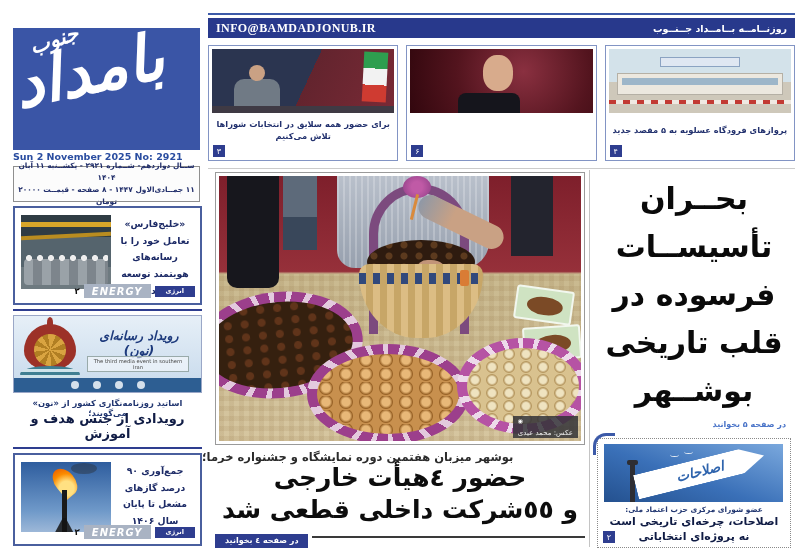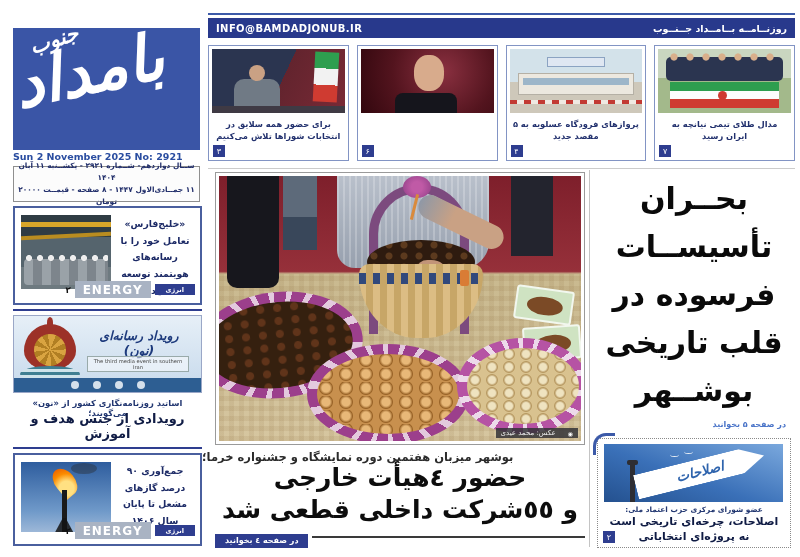--- a/index.html
+++ b/index.html
@@ -4,21 +4,21 @@
 <style>
   * { margin:0; padding:0; box-sizing:border-box; }
   body { background:#e8e8e8; font-family:"DejaVu Sans", sans-serif; }
   .page { position:relative; width:800px; height:557px; background:#ffffff; margin:0 auto; overflow:hidden; }
   .abs { position:absolute; }
   .fa { direction:rtl; }
 
   
   .toprule { left:208px; top:13px; width:587px; height:2px; background:#3c5aa8; }
   .headerbar { left:208px; top:18px; width:587px; height:20px; background:#28398c; display:flex; justify-content:space-between; align-items:center; padding:0 8px; }
-  .headerbar .email { color:#fff; font-size:10px; font-weight:bold; letter-spacing:.4px; }
+  .headerbar .email { color:#fff; font-size:12px; font-weight:bold; letter-spacing:.4px;font-family:Liberation Serif, serif; }
   .headerbar .pname { color:#fff; font-size:9.5px; font-weight:bold; }
 
   
   .masthead { left:13px; top:28px; width:187px; height:122px; background:#3a55a6; overflow:hidden; }
   .mast-sub { position:absolute; left:16px; top:0px; color:#fff; font-size:21px; font-weight:bold; font-style:italic; transform:rotate(-18deg); }
   .mast-main { position:absolute; left:0px; top:6px; color:#fff; font-size:64px; font-weight:bold; font-style:italic; letter-spacing:-3px; transform:rotate(-12deg); }
   .date-en { left:13px; top:151px; width:187px; font-size:9.5px; font-weight:bold; color:#2a4da0; }
   .datebox { left:13px; top:166px; width:187px; height:36px; border:1px solid #8f8f8f; background:#fcfcfc; display:flex; flex-direction:column; justify-content:center; text-align:center; font-size:7.4px; font-weight:bold; color:#222f6b; line-height:1.6; }
 
   
@@ -56,21 +56,21 @@
   .s5 .team::before { content:""; position:absolute; top:-5px; left:2px; right:2px; height:9px; background:radial-gradient(circle at 6px 5px,#d9af8b 3.2px,transparent 4px); background-size:16px 9px; background-repeat:repeat-x; }
   .s5 .flagh { position:absolute; bottom:5px; left:12px; right:12px; height:26px; background:linear-gradient(180deg,#2e9e4f 0 33%,#fdfdfd 33% 66%,#cf3b31 66%); }
   .s5 .flagh::before { content:""; position:absolute; top:9px; left:44%; width:9px; height:9px; border-radius:50%; background:#cf3b31; }
 
   
   .lbox { border:2px solid #4a5f9e; background:#fff; }
   .leftphoto { position:absolute; left:6px; top:7px; width:90px; height:74px; overflow:hidden; }
   .ltitle { position:absolute; left:100px; right:5px; top:8px; font-size:9.3px; font-weight:bold; color:#1c2a66; text-align:center; line-height:1.8; }
   .tagrow { position:absolute; left:100px; right:5px; bottom:5px; display:flex; gap:4px; align-items:center; direction:rtl; justify-content:flex-start; }
   .tag-fa { background:#2e3d8f; color:#fff; font-size:6.5px; font-weight:bold; padding:1.5px 11px; }
-  .tag-en { background:#a9b3c3; color:#fff; font-size:12px; font-weight:bold; padding:1.5px 8px; letter-spacing:1px; }
+  .tag-en { background:#a9b3c3; color:#fff; font-size:10px; font-weight:bold; padding:1.5px 8px; letter-spacing:1px;font-style:italic; }
   .tag-num { color:#111; font-size:8.5px; font-weight:bold; }
   .sep { background:#2e3d8f; }
 
   .ind { background:linear-gradient(180deg,#2f3c44 0 30%,#55646d 30% 70%,#6e7a80 70%); }
   .ind .beam1 { position:absolute; top:7px; left:0; right:0; height:5px; background:#d8a62a; }
   .ind .beam2 { position:absolute; top:19px; left:0; right:0; height:4px; background:#b98c20; transform:rotate(-3deg); }
   .ind .crew { position:absolute; bottom:4px; left:3px; right:3px; height:26px; background:repeating-linear-gradient(90deg,#9aa2a8 0 9px,#7d858c 9px 18px); border-radius:4px; }
   .ind .crew::before { content:""; position:absolute; top:-6px; left:0; right:0; height:9px; background:radial-gradient(circle at 5px 5px,#eee 2.6px,transparent 3.4px); background-size:11px 9px; background-repeat:repeat-x; }
 
   .flare { background:linear-gradient(180deg,#2e5d9e 0,#6f99c9 70%,#9db8d8 100%); }
@@ -113,21 +113,21 @@
   .m-cbasket::after { content:""; position:absolute; right:14px; top:6px; width:9px; height:16px; background:#d97c35; border-radius:2px; }
   .basket { position:absolute; border-radius:50%; background:repeating-conic-gradient(#9c3f8c 0 14deg,#e3c9de 14deg 20deg); }
   .basket .fill { position:absolute; inset:10px; border-radius:50%; }
   .m-lb { left:-24px; top:116px; width:168px; height:106px; transform:rotate(-6deg); }
   .m-lb .fill { background:#35200f; background-image:radial-gradient(circle at 8px 6px,#60341a 3.5px,transparent 4.5px); background-size:17px 13px; }
   .m-mb { left:88px; top:168px; width:162px; height:100px; }
   .m-mb .fill { background:#c8904e; background-image:radial-gradient(circle at 9px 6px,#e8b878 4px,#9a6428 6.5px,transparent 7.5px); background-size:20px 14px; }
   .m-rb { left:238px; top:162px; width:132px; height:96px; background:repeating-conic-gradient(#b653a4 0 14deg,#eddaea 14deg 20deg); }
   .m-rb .fill { background:#d9c28f; background-image:radial-gradient(circle at 8px 6px,#efe3c0 3.4px,#b5965f 5.4px,transparent 6.4px); background-size:17px 13px; }
   .m-straw { position:absolute; left:84px; top:148px; width:34px; height:16px; background:repeating-linear-gradient(75deg,#caa35c 0 2px,transparent 2px 5px); }
-  .m-credit { position:absolute; right:3px; bottom:3px; background:rgba(50,50,55,.85); color:#eee; font-size:7px; padding:1px 5px; display:flex; gap:12px; align-items:flex-end; direction:rtl; }
+  .m-credit { position:absolute; right:3px; bottom:3px; background:rgba(50,50,55,.85); color:#eee; font-size:7px; padding:1px 5px; display:flex; gap:5px; align-items:flex-end; direction:rtl;flex-direction:column; }
   .m-credit .cam { font-size:6px; color:#fff; }
 
   
   .kicker { left:202px; top:450px; width:370px; text-align:left; font-size:11.5px; font-weight:bold; color:#2b2b2b; }
   .bigline { left:215px; width:370px; text-align:center; font-size:25px; font-weight:bold; color:#0d0d0d; white-space:nowrap; }
   .readbadge { background:#2e3d8f; color:#fff; font-size:8px; font-weight:bold; padding:2.5px 10px; display:inline-block; }
   .readline { left:312px; top:536px; width:273px; height:2px; background:#3a3a3a; }
 
   
   .vline { left:589px; top:170px; width:1px; height:377px; background:#c4c4c4; }
@@ -188,28 +188,20 @@
       <div class="pagebadge fa">۶</div>
     </div>
     <div class="card">
       <div class="cardphoto s3">
         <div class="sign"></div>
         <div class="bld"></div>
         <div class="bar"></div>
       </div>
       <div class="cardcap fa">پروازهای فرودگاه عسلویه به ۵ مقصد جدید</div>
       <div class="pagebadge fa">۴</div>
-    </div>
-    <div class="card">
-      <div class="cardphoto s5">
-        <div class="team"></div>
-        <div class="flagh"></div>
-      </div>
-      <div class="cardcap fa">مدال طلای تیمی نیانچه به ایران رسید</div>
-      <div class="pagebadge fa">۷</div>
     </div>
   </div>
 
   <div class="abs hline-center"></div>
 
   <div class="abs lbox" style="left:13px;top:206px;width:189px;height:99px;">
     <div class="leftphoto ind">
       <div class="beam1"></div>
       <div class="beam2"></div>
       <div class="crew"></div>

